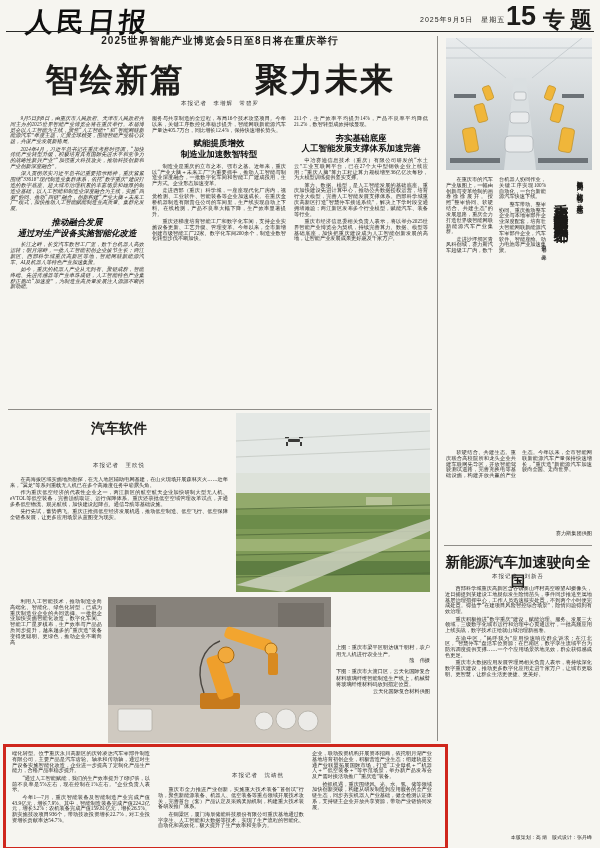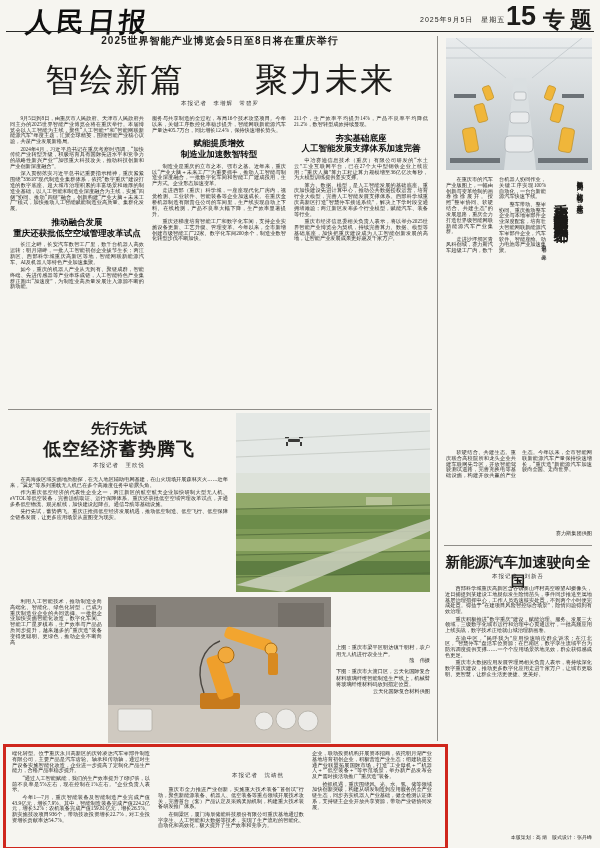--- a/index.html
+++ b/index.html
@@ -28,30 +28,30 @@
 
 <div class="page">
 
   <div class="abs masthead" style="left:26px;top:4px;">人民日报</div>
   <div class="abs sans" style="left:420px;top:15px;font-size:7px;letter-spacing:1px;">2025年9月5日　星期五</div>
   <div class="abs sans bold" style="left:506px;top:1px;font-size:27px;">15</div>
   <div class="abs sans bold" style="left:543px;top:5px;font-size:22px;letter-spacing:5px;">专题</div>
   <div class="abs" style="left:6px;top:31px;width:588px;height:1.2px;background:#2a2a28;"></div>
 
   <div class="abs sans bold center" style="left:10px;top:34px;width:420px;font-size:10px;letter-spacing:1px;">2025世界智能产业博览会5日至8日将在重庆举行</div>
-  <div class="abs sans center" style="left:10px;top:58px;width:420px;font-size:33px;font-weight:400;letter-spacing:2px;">智绘新篇　　聚力未来</div>
+  <div class="abs sans center" style="left:10px;top:58px;width:420px;font-size:33px;font-weight:700;letter-spacing:2px;">智绘新篇　　聚力未来</div>
   <div class="abs center byline" style="left:10px;top:100px;width:420px;">本报记者　李增辉　常碧罗</div>
 
-  <div class="abs body-text" style="left:10px;top:116px;width:134px;height:292px;">
+  <div class="abs body-text" style="left:10px;top:116px;width:134px;height:292px;font-style:italic;">
     <p>9月5日到8日，由重庆市人民政府、天津市人民政府共同主办的2025世界智能产业博览会将在重庆举行。本届博览会以人工智能为主线，聚焦“人工智能+”和“智能网联新能源汽车”年度主题，汇聚全球精英，围绕智能产业核心议题，共谋产业发展新格局。</p>
     <p>2024年4月，习近平总书记在重庆考察时强调，“加快传统产业转型升级，积极培育具有国际先进水平和竞争力的战略性新兴产业”“加强重大科技攻关，推动科技创新和产业创新深度融合”。</p>
     <p>深入贯彻落实习近平总书记重要指示精神，重庆紧紧围绕“33618”现代制造业集群体系，依托“数字重庆”建设打造的数字底座、超大城市治理积累的丰富场景和雄厚的制造业基础，以人工智能和制造业深度融合为主线，实施“四侧”协同、推动“四链”融合，创新构建“产业大脑＋未来工厂”模式，加快推动人工智能赋能制造业高质量、集群化发展。</p>
     <div class="subhead">
       <div>推动融合发展</div>
-      <div>重庆还获批低空空域管理改革试点</div>
+      <div>通过对生产设备实施智能化改造</div>
     </div>
     <p>长江之畔，长安汽车数智工厂里，数千台机器人高效运转；明月湖畔，一批人工智能初创企业拔节生长；两江新区、西部科学城重庆高新区等地，智能网联新能源汽车、AI及机器人等特色产业加速集聚。</p>
     <p>如今，重庆的机器人产业从无到有、聚链成群，智能终端、先进传感器等产业串珠成链，人工智能特色产业集群正跑出“加速度”，为制造业高质量发展注入源源不断的新动能。</p>
   </div>
 
   <div class="abs body-text" style="left:152px;top:116px;width:134px;height:292px;">
     <p style="text-indent:0;">服务与共享制造的全过程，布局16个技术攻坚项目。今年以来，关键工序数控化率稳步提升，智能网联新能源汽车产量达405.7万台，同比增长12.4%，保持快速增长势头。</p>
     <div class="subhead">
       <div>赋能提质增效</div>
       <div>制造业加速数智转型</div>
@@ -67,22 +67,21 @@
       <div>夯实基础底座</div>
       <div>人工智能发展支撑体系加速完善</div>
     </div>
     <p>中冶赛迪信息技术（重庆）有限公司研发的“水土云”工业互联网平台，已在27个大中型钢铁企业上线应用；“重庆人脑”算力工程让算力规模增至36亿亿次每秒，为大模型训练提供坚实支撑。</p>
     <p>算力、数据、模型，是人工智能发展的基础底座。重庆加快建设先进计算中心，推动公共数据授权运营，培育行业大模型，完善人工智能发展支撑体系。西部科学城重庆高新区打造“智慧停车接送系统”，解决上下学时段交通拥堵难题；两江新区发布多个行业模型，赋能汽车、装备等行业。</p>
     <p>重庆市经济信息委相关负责人表示，将以举办2025世界智能产业博览会为契机，持续完善算力、数据、模型等基础底座，加快把重庆建设成为人工智能创新发展的高地，让智能产业发展成果更好惠及千家万户。</p>
   </div>
 
   <div class="abs rule" style="left:8px;top:409px;width:424px;height:1px;"></div>
 
-  <div class="abs sans bold center" style="left:10px;top:420px;width:218px;font-size:14px;">先行先试</div>
-  <div class="abs sans bold center" style="left:10px;top:437px;width:218px;font-size:18px;letter-spacing:1px;">低空经济蓄势腾飞</div>
+  <div class="abs sans bold center" style="left:10px;top:420px;width:218px;font-size:14px;">汽车软件</div>
   <div class="abs center byline" style="left:10px;top:462px;width:218px;">本报记者　王欣悦</div>
   <div class="abs body-text" style="left:10px;top:477px;width:218px;height:115px;">
     <p>在高海拔区域实施地质勘探，在无人地区辅助电网基建，在山火现场开展森林灭火……近年来，“翼龙”等系列重载无人机已在多个高难度任务中崭露头角。</p>
     <p>作为重庆低空经济的代表性企业之一，两江新区的航空航天企业加快研制大型无人机、eVTOL等低空装备，完善适航取证、运行保障体系。重庆还获批低空空域管理改革试点，开通多条低空物流、观光航线，加快建设起降点、通信导航等基础设施。</p>
     <p>先行先试，蓄势腾飞。重庆正抢抓低空经济发展机遇，推动低空制造、低空飞行、低空保障全链条发展，让更多应用场景从蓝图变为现实。</p>
   </div>
 
   <svg class="abs photo" style="left:236px;top:413px;" width="194" height="179" viewBox="0 0 194 179">
     <rect width="194" height="80" fill="#e4e8e5"></rect>
     <rect y="60" width="194" height="20" fill="#dde2da"></rect>

